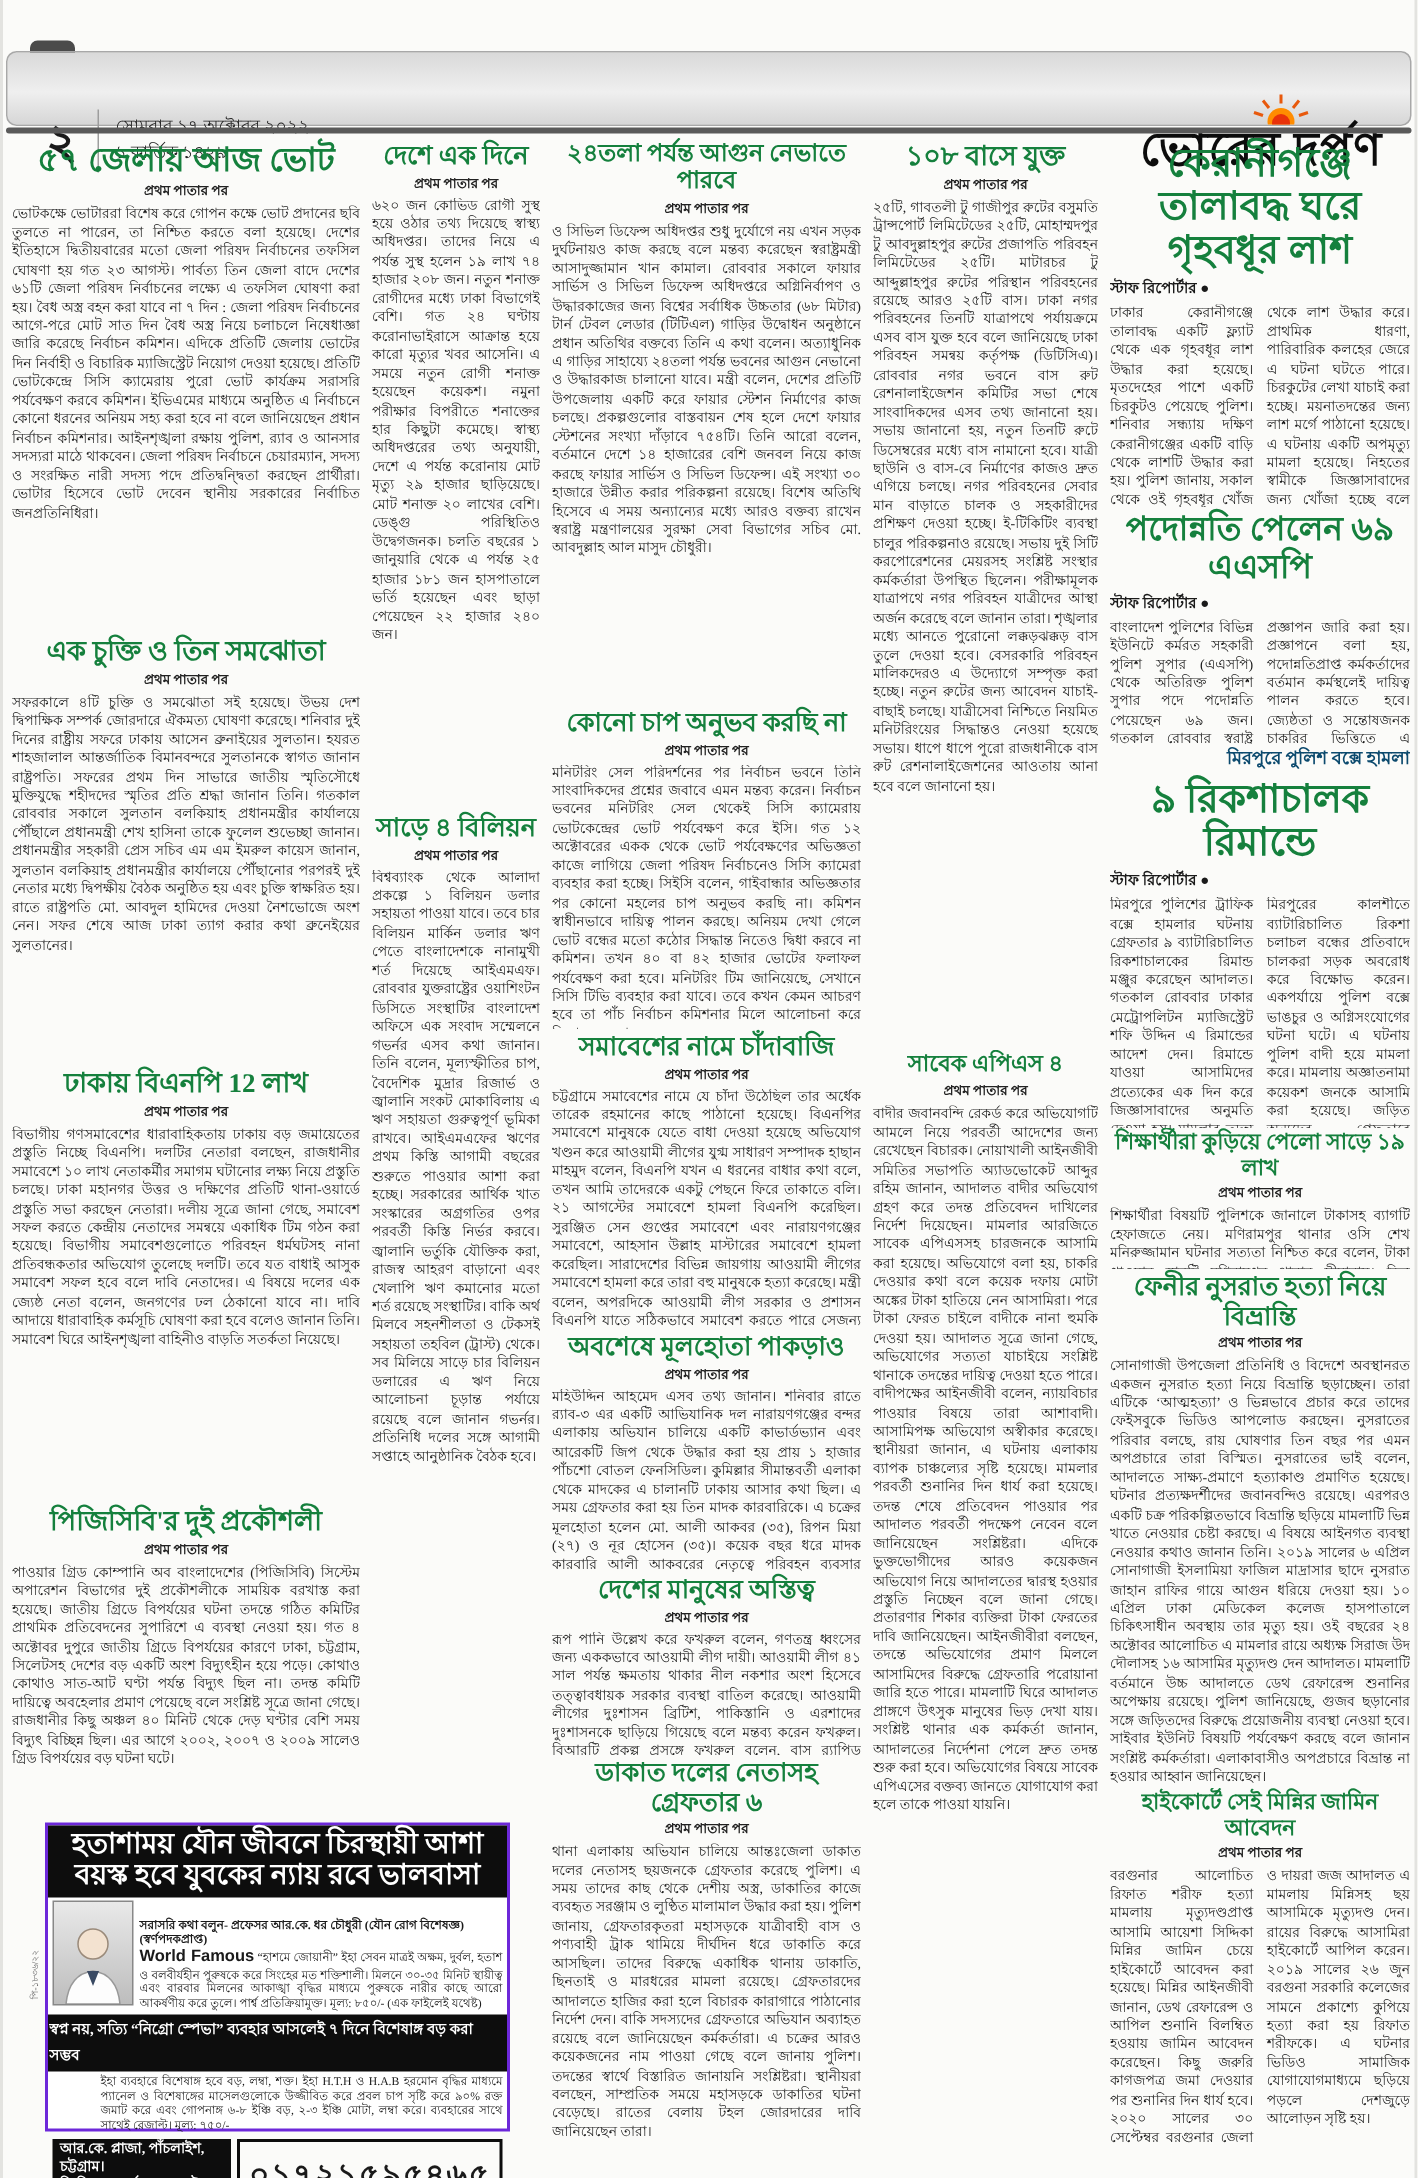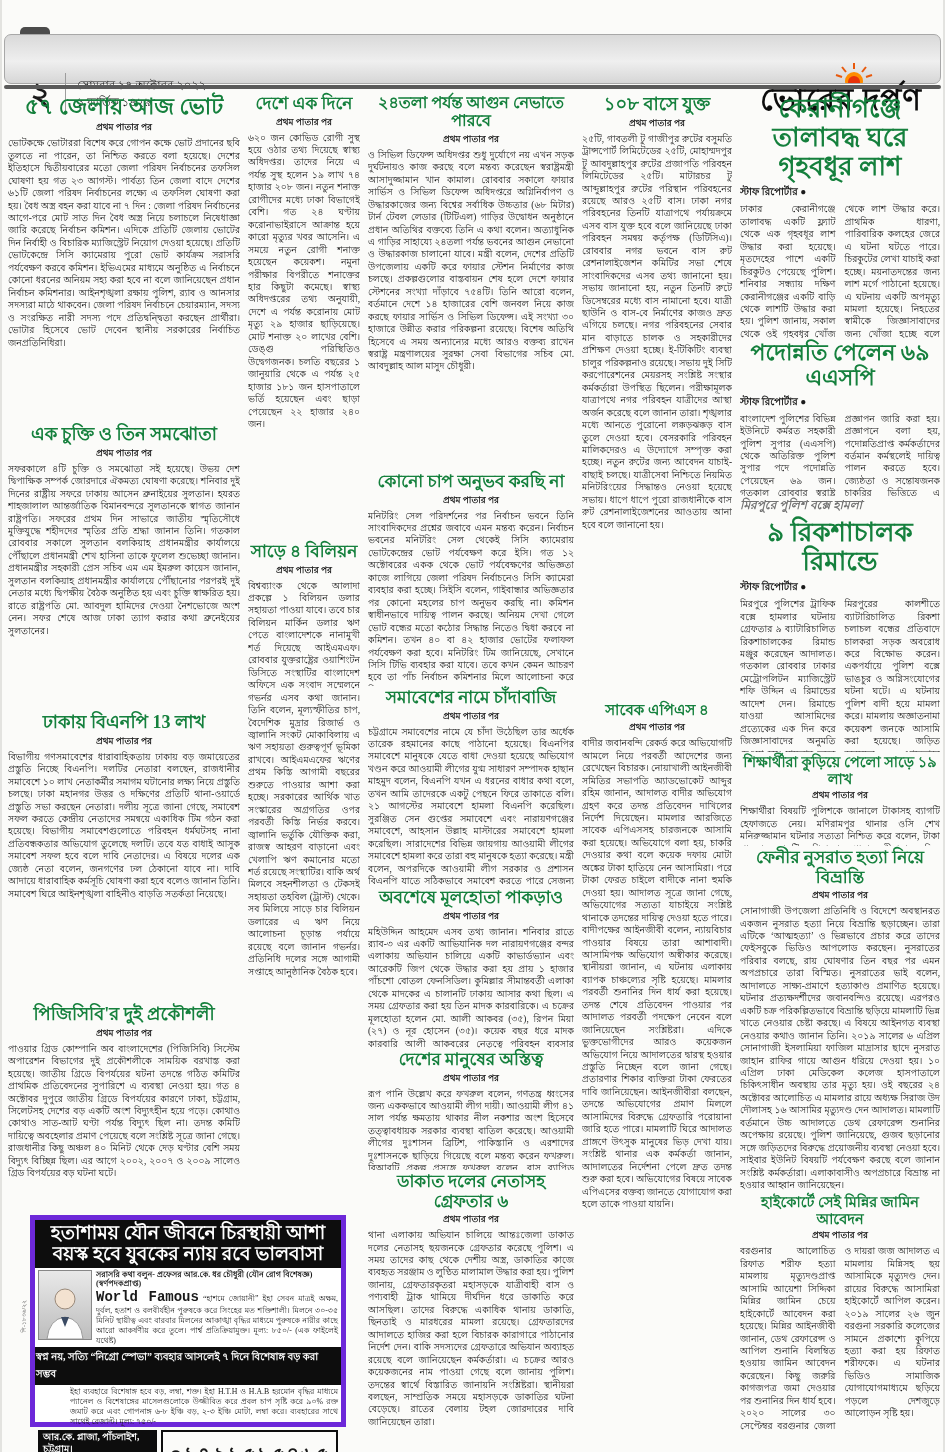--- a/index.html
+++ b/index.html
@@ -22,38 +22,38 @@
   .col{position:absolute;top:92px;}
   #col1{left:8px;width:232px;}
   #col2{left:248px;width:112px;}
   #col3{left:368px;width:206px;}
   #col4{left:582px;width:150px;}
   #col5{left:740px;width:200px;}
   .art{display:flex;flex-direction:column;overflow:hidden;}
   .hl{font-weight:bold;text-align:center;color:#15803d;line-height:1.15;padding:2px 0 1px;}
   .hl1{font-size:22px;} .hl2{font-size:18px;} .hl3{font-size:17px;} .hl4{font-size:16px;}
   .hl5{font-size:26px;line-height:1.12;} .hl6{font-size:22px;} .hl7{font-size:14.5px;} .hl8{font-size:15px;}
-  .kicker{font-size:12px;font-weight:bold;text-align:left;color:#737373;font-style:italic;}
+  .kicker{font-size:12px;font-weight:bold;text-align:right;color:#0c4a6e;}
   .cont{font-size:9px;font-weight:bold;text-align:center;color:#222;padding-bottom:2px;}
   .byline{font-size:10px;font-weight:bold;text-align:left;padding:2px 0;}
   .body{flex:1 1 auto;overflow:hidden;font-size:9.3px;line-height:1.34;text-align:justify;
         word-break:break-word;}
   .two{column-count:2;column-gap:9px;}
   
-  .ad{position:absolute;left:30px;top:1215px;width:306px;height:202px;border:5px solid #6d28d9;
+  .ad{position:absolute;left:30px;top:1215px;width:306px;height:202px;border:2px solid #6d28d9;
       background:#fff;display:flex;flex-direction:column;}
   .adband{background:#0d0d0d;color:#fff;font-weight:900;text-align:center;line-height:1.1;padding:3px 2px;}
   .adband .l1{font-size:19px;} .adband .l2{font-size:19px;}
   .admid{display:flex;gap:4px;padding:2px 3px;}
   .adphoto{width:52px;height:68px;flex:0 0 52px;background:linear-gradient(#e9e9e9,#bdbdbd);
       border:1px solid #888;display:flex;align-items:flex-end;justify-content:center;}
   .adtxt{flex:1;}
-  .adcontact{font-size:8px;font-weight:bold;line-height:1.2;}
+  .adcontact{font-size:8px;font-weight:bold;line-height:1.2;margin-top:12px;}
   .adbody{font-size:7.8px;line-height:1.25;text-align:justify;}
-  .adlead{font-family:Liberation Mono, monospace;font-weight:bold;font-size:14px;}
+  .adlead{font-family:Liberation Sans, sans-serif;font-weight:bold;font-size:11px;}
   .adband2{background:#0d0d0d;color:#fff;font-weight:bold;font-size:10px;text-align:left;padding:2px 1px;}
   .adbody2{font-size:7.8px;line-height:1.25;text-align:justify;padding:2px 3px;margin-left:32px;}
   .adbottom{display:flex;gap:4px;padding:2px 3px 3px;}
   .adaddr{background:#0d0d0d;color:#fff;font-size:9.5px;font-weight:bold;line-height:1.25;
       padding:2px 5px;flex:1;}
   .adphone{border:2px solid #0d0d0d;font-size:21px;font-weight:900;letter-spacing:1px;
       display:flex;align-items:center;justify-content:center;padding:0 6px;}
   .adside{position:absolute;left:18px;top:1300px;font-size:6px;color:#666;
       writing-mode:vertical-rl;transform:rotate(180deg);}
 </style>
@@ -91,21 +91,21 @@
     <div class="hl hl1">৫৭ জেলায় আজ ভোট</div>
     <div class="cont">প্রথম পাতার পর</div>
     <div class="body">ভোটকক্ষে ভোটাররা বিশেষ করে গোপন কক্ষে ভোট প্রদানের ছবি তুলতে না পারেন, তা নিশ্চিত করতে বলা হয়েছে। দেশের ইতিহাসে দ্বিতীয়বারের মতো জেলা পরিষদ নির্বাচনের তফসিল ঘোষণা হয় গত ২৩ আগস্ট। পার্বত্য তিন জেলা বাদে দেশের ৬১টি জেলা পরিষদ নির্বাচনের লক্ষ্যে এ তফসিল ঘোষণা করা হয়। বৈধ অস্ত্র বহন করা যাবে না ৭ দিন : জেলা পরিষদ নির্বাচনের আগে-পরে মোট সাত দিন বৈধ অস্ত্র নিয়ে চলাচলে নিষেধাজ্ঞা জারি করেছে নির্বাচন কমিশন। এদিকে প্রতিটি জেলায় ভোটের দিন নির্বাহী ও বিচারিক ম্যাজিস্ট্রেট নিয়োগ দেওয়া হয়েছে। প্রতিটি ভোটকেন্দ্রে সিসি ক্যামেরায় পুরো ভোট কার্যক্রম সরাসরি পর্যবেক্ষণ করবে কমিশন। ইভিএমের মাধ্যমে অনুষ্ঠিত এ নির্বাচনে কোনো ধরনের অনিয়ম সহ্য করা হবে না বলে জানিয়েছেন প্রধান নির্বাচন কমিশনার। আইনশৃঙ্খলা রক্ষায় পুলিশ, র‍্যাব ও আনসার সদস্যরা মাঠে থাকবেন। জেলা পরিষদ নির্বাচনে চেয়ারম্যান, সদস্য ও সংরক্ষিত নারী সদস্য পদে প্রতিদ্বন্দ্বিতা করছেন প্রার্থীরা। ভোটার হিসেবে ভোট দেবেন স্থানীয় সরকারের নির্বাচিত জনপ্রতিনিধিরা।</div>
   </div>
   <div class="art" style="height:288px">
     <div class="hl hl2">এক চুক্তি ও তিন সমঝোতা</div>
     <div class="cont">প্রথম পাতার পর</div>
     <div class="body">সফরকালে ৪টি চুক্তি ও সমঝোতা সই হয়েছে। উভয় দেশ দ্বিপাক্ষিক সম্পর্ক জোরদারে ঐকমত্য ঘোষণা করেছে। শনিবার দুই দিনের রাষ্ট্রীয় সফরে ঢাকায় আসেন ব্রুনাইয়ের সুলতান। হযরত শাহজালাল আন্তর্জাতিক বিমানবন্দরে সুলতানকে স্বাগত জানান রাষ্ট্রপতি। সফরের প্রথম দিন সাভারে জাতীয় স্মৃতিসৌধে মুক্তিযুদ্ধে শহীদদের স্মৃতির প্রতি শ্রদ্ধা জানান তিনি। গতকাল রোববার সকালে সুলতান বলকিয়াহ প্রধানমন্ত্রীর কার্যালয়ে পৌঁছালে প্রধানমন্ত্রী শেখ হাসিনা তাকে ফুলেল শুভেচ্ছা জানান। প্রধানমন্ত্রীর সহকারী প্রেস সচিব এম এম ইমরুল কায়েস জানান, সুলতান বলকিয়াহ প্রধানমন্ত্রীর কার্যালয়ে পৌঁছানোর পরপরই দুই নেতার মধ্যে দ্বিপক্ষীয় বৈঠক অনুষ্ঠিত হয় এবং চুক্তি স্বাক্ষরিত হয়। রাতে রাষ্ট্রপতি মো. আবদুল হামিদের দেওয়া নৈশভোজে অংশ নেন। সফর শেষে আজ ঢাকা ত্যাগ করার কথা ব্রুনেইয়ের সুলতানের।</div>
   </div>
   <div class="art" style="height:292px">
-    <div class="hl hl2">ঢাকায় বিএনপি 13 লাখ</div>
+    <div class="hl hl2">ঢাকায় বিএনপি 12 লাখ</div>
     <div class="cont">প্রথম পাতার পর</div>
     <div class="body">বিভাগীয় গণসমাবেশের ধারাবাহিকতায় ঢাকায় বড় জমায়েতের প্রস্তুতি নিচ্ছে বিএনপি। দলটির নেতারা বলছেন, রাজধানীর সমাবেশে ১০ লাখ নেতাকর্মীর সমাগম ঘটানোর লক্ষ্য নিয়ে প্রস্তুতি চলছে। ঢাকা মহানগর উত্তর ও দক্ষিণের প্রতিটি থানা-ওয়ার্ডে প্রস্তুতি সভা করছেন নেতারা। দলীয় সূত্রে জানা গেছে, সমাবেশ সফল করতে কেন্দ্রীয় নেতাদের সমন্বয়ে একাধিক টিম গঠন করা হয়েছে। বিভাগীয় সমাবেশগুলোতে পরিবহন ধর্মঘটসহ নানা প্রতিবন্ধকতার অভিযোগ তুলেছে দলটি। তবে যত বাধাই আসুক সমাবেশ সফল হবে বলে দাবি নেতাদের। এ বিষয়ে দলের এক জ্যেষ্ঠ নেতা বলেন, জনগণের ঢল ঠেকানো যাবে না। দাবি আদায়ে ধারাবাহিক কর্মসূচি ঘোষণা করা হবে বলেও জানান তিনি। সমাবেশ ঘিরে আইনশৃঙ্খলা বাহিনীও বাড়তি সতর্কতা নিয়েছে।</div>
   </div>
   <div class="art" style="height:208px">
     <div class="hl hl2">পিজিসিবি'র দুই প্রকৌশলী</div>
     <div class="cont">প্রথম পাতার পর</div>
     <div class="body">পাওয়ার গ্রিড কোম্পানি অব বাংলাদেশের (পিজিসিবি) সিস্টেম অপারেশন বিভাগের দুই প্রকৌশলীকে সাময়িক বরখাস্ত করা হয়েছে। জাতীয় গ্রিডে বিপর্যয়ের ঘটনা তদন্তে গঠিত কমিটির প্রাথমিক প্রতিবেদনের সুপারিশে এ ব্যবস্থা নেওয়া হয়। গত ৪ অক্টোবর দুপুরে জাতীয় গ্রিডে বিপর্যয়ের কারণে ঢাকা, চট্টগ্রাম, সিলেটসহ দেশের বড় একটি অংশ বিদ্যুৎহীন হয়ে পড়ে। কোথাও কোথাও সাত-আট ঘণ্টা পর্যন্ত বিদ্যুৎ ছিল না। তদন্ত কমিটি দায়িত্বে অবহেলার প্রমাণ পেয়েছে বলে সংশ্লিষ্ট সূত্রে জানা গেছে। রাজধানীর কিছু অঞ্চল ৪০ মিনিট থেকে দেড় ঘণ্টার বেশি সময় বিদ্যুৎ বিচ্ছিন্ন ছিল। এর আগে ২০০২, ২০০৭ ও ২০০৯ সালেও গ্রিড বিপর্যয়ের বড় ঘটনা ঘটে।</div>
   </div>
 </div>
 

